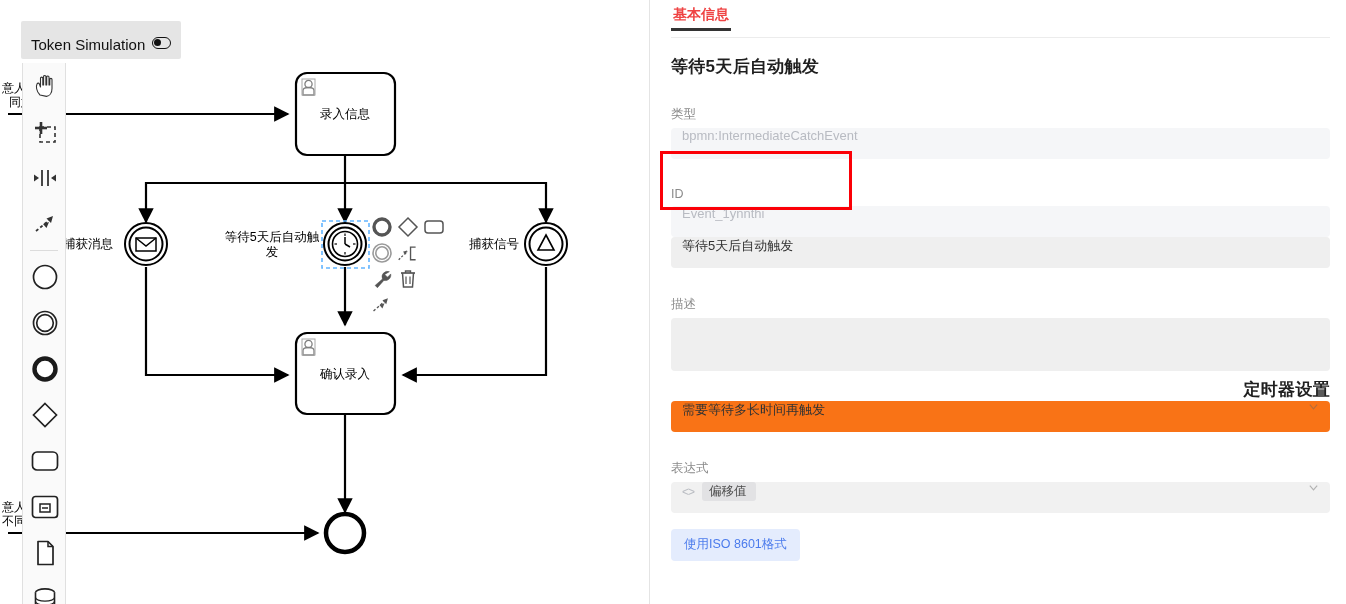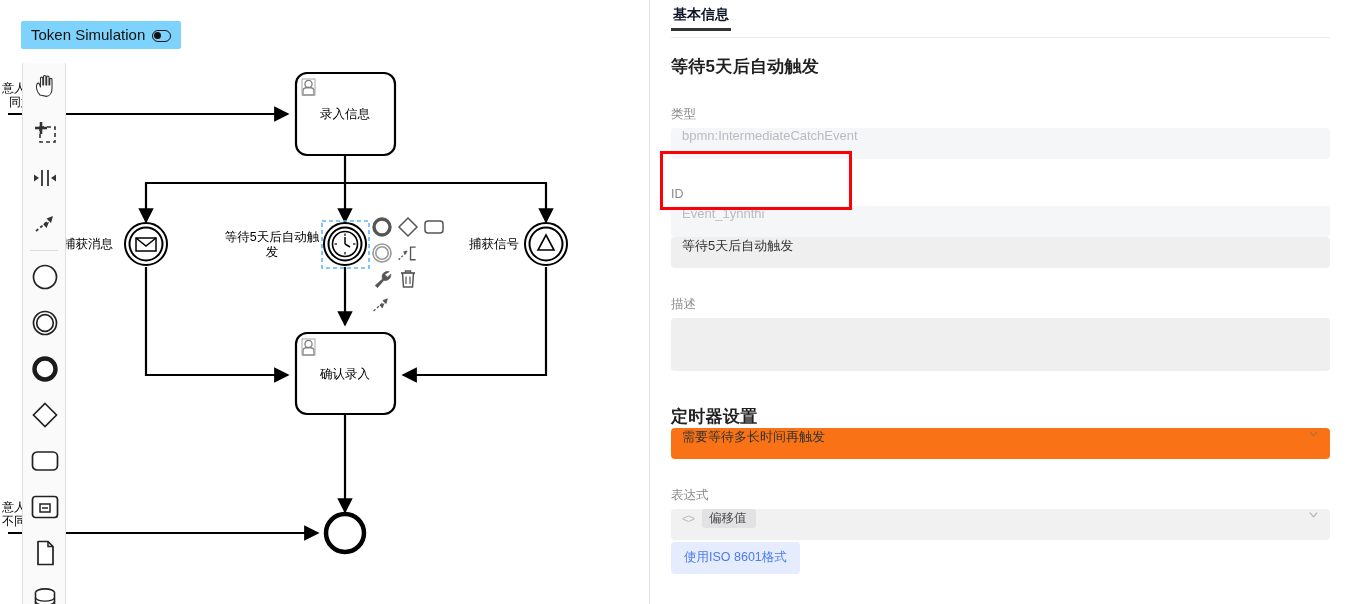--- a/index.html
+++ b/index.html
@@ -37,27 +37,27 @@
     width: 1px;
     height: 604px;
     background: #e4e4e4;
   }
 
   
   .token-sim {
     position: absolute;
     left: 21px;
     top: 21px;
-    background: #7dd3fc;
+    background: #e5e5e5;
     border-radius: 2px;
-    padding: 6px 10px 7px 10px;
+    padding: 16px 10px 7px 10px;
     font-size: 15px;
     color: #111111;
     display: flex;
-    align-items: flex-end;
+    align-items: flex-start;
     gap: 7px;
     line-height: 1;
     z-index: 30;
     cursor: pointer;
     user-select: none;
   }
   .toggle-glyph {
     display: inline-block;
     width: 19px;
     height: 12px;
@@ -154,21 +154,21 @@
   }
   .tabs {
     position: relative;
     height: 37px;
     border-bottom: 1px solid #ececec;
     display: flex;
     align-items: flex-start;
   }
   .tab {
     font-size: 14px;
-    color: #0f172a;
+    color: #ef4444;
     font-weight: bold;
     padding: 6px 2px 0 2px;
     position: relative;
     cursor: pointer;
   }
   .tab .tab-underline {
     position: absolute;
     left: 0; right: 0;
     bottom: -7px;
     height: 3px;
@@ -177,21 +177,22 @@
 
   .section-title {
     font-size: 17px;
     font-weight: bold;
     color: #1f1f1f;
     margin-top: 17px;
     margin-bottom: 0;
     letter-spacing: 0.3px;
   }
   .section-title.second {
-    margin-top: 34px;
+    margin-top: 7px;
+    text-align: right;
   }
   .field-label {
     font-size: 12.5px;
     color: #8a8a8a;
     margin-top: 28px;
     margin-bottom: 5px;
   }
   .field-box {
     height: 31px;
     border-radius: 4px;
@@ -234,21 +235,21 @@
   }
   .chip {
     background: #e2e2e4;
     color: #4c4c4c;
     border-radius: 3px;
     font-size: 12.5px;
     padding: 2px 9px 3px 7px;
     line-height: 1.15;
   }
   .iso-btn {
-    margin-top: 2px;
+    margin-top: 16px;
     display: inline-block;
     background: #e4ecfd;
     color: #4b7bec;
     font-size: 12.5px;
     border-radius: 4px;
     padding: 7px 13px 8px 13px;
     cursor: pointer;
     text-align: center;
   }
 

